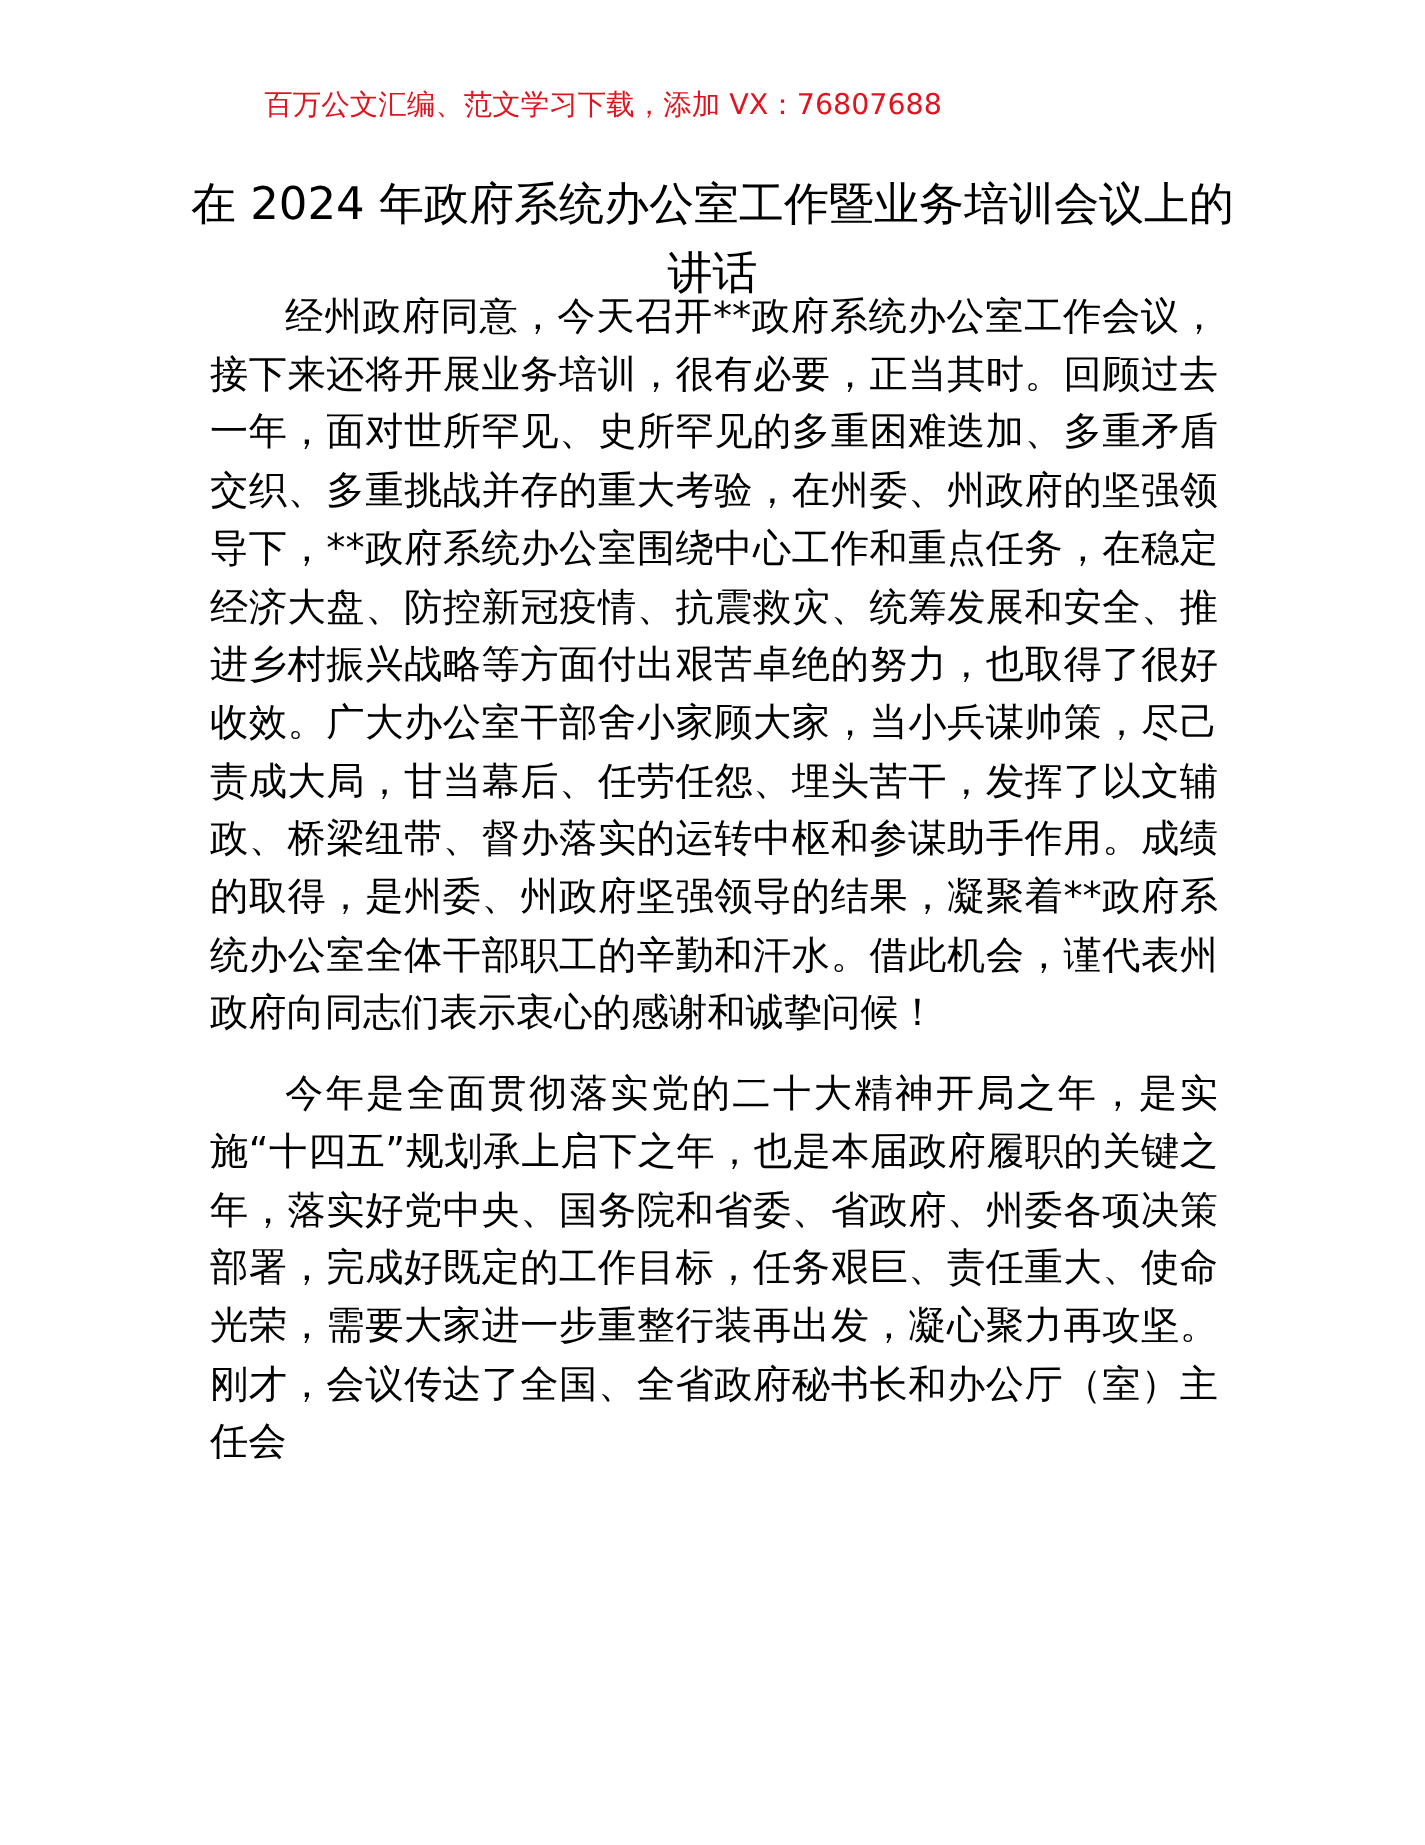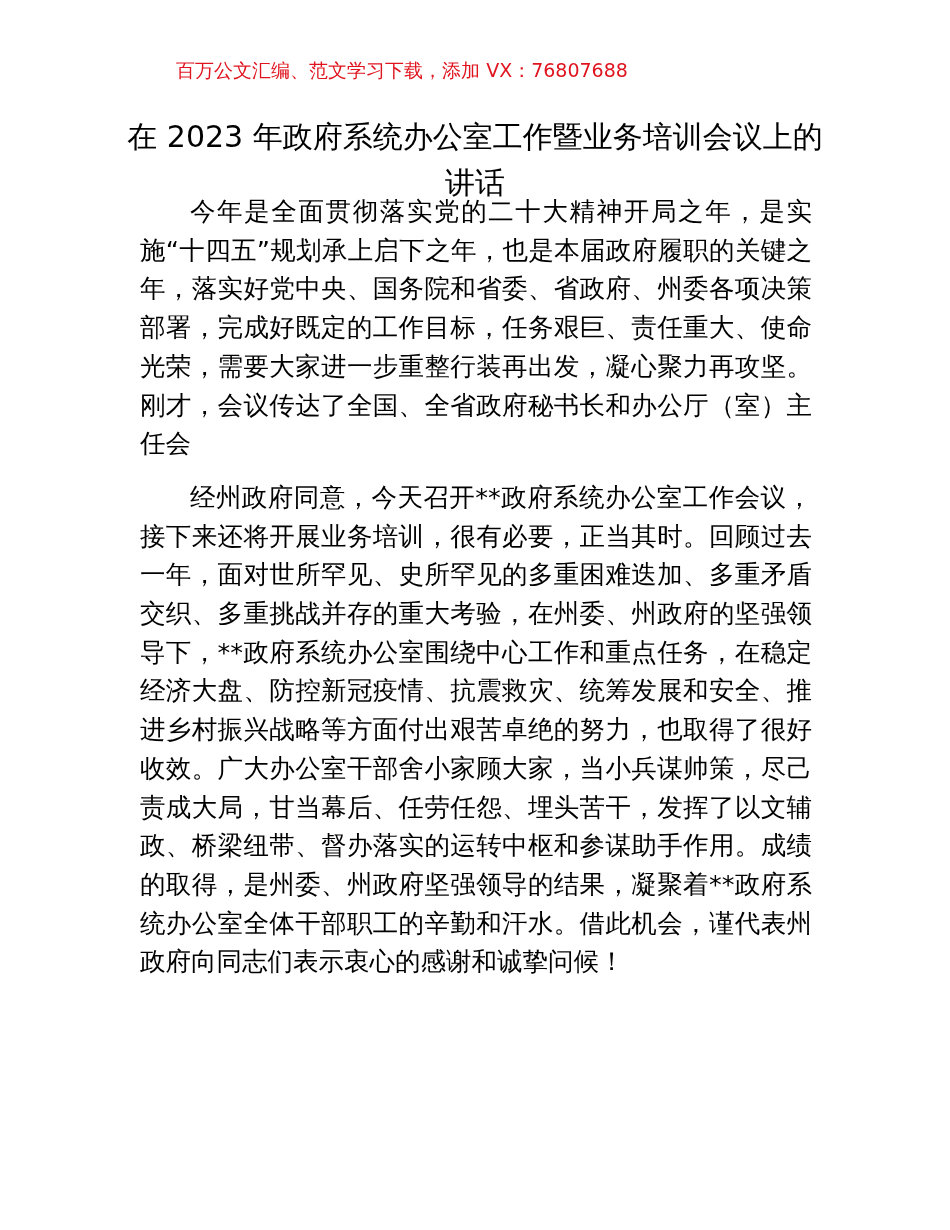--- a/index.html
+++ b/index.html
@@ -57,18 +57,18 @@
     .para {
       text-indent: 50px;
       margin-bottom: 15px !important;
     }
   </style>
 </head>
 <body>
 
 <div class="watermark">百万公文汇编、范文学习下载，添加 VX：76807688</div>
 
-<h1 class="title" style="margin:0;font-weight:normal;">在 2023 年政府系统办公室工作暨业务培训会议上的讲话</h1>
+<h1 class="title" style="margin:0;font-weight:normal;">在 2024 年政府系统办公室工作暨业务培训会议上的讲话</h1>
 
 <div class="body-text">
+  <p class="para">经州政府同意，今天召开**政府系统办公室工作会议，接下来还将开展业务培训，很有必要，正当其时。回顾过去一年，面对世所罕见、史所罕见的多重困难迭加、多重矛盾交织、多重挑战并存的重大考验，在州委、州政府的坚强领导下，**政府系统办公室围绕中心工作和重点任务，在稳定经济大盘、防控新冠疫情、抗震救灾、统筹发展和安全、推进乡村振兴战略等方面付出艰苦卓绝的努力，也取得了很好收效。广大办公室干部舍小家顾大家，当小兵谋帅策，尽己责成大局，甘当幕后、任劳任怨、埋头苦干，发挥了以文辅政、桥梁纽带、督办落实的运转中枢和参谋助手作用。成绩的取得，是州委、州政府坚强领导的结果，凝聚着**政府系统办公室全体干部职工的辛勤和汗水。借此机会，谨代表州政府向同志们表示衷心的感谢和诚挚问候！</p>
   <p class="para">今年是全面贯彻落实党的二十大精神开局之年，是实施“十四五”规划承上启下之年，也是本届政府履职的关键之年，落实好党中央、国务院和省委、省政府、州委各项决策部署，完成好既定的工作目标，任务艰巨、责任重大、使命光荣，需要大家进一步重整行装再出发，凝心聚力再攻坚。刚才，会议传达了全国、全省政府秘书长和办公厅（室）主任会</p>
-  <p class="para">经州政府同意，今天召开**政府系统办公室工作会议，接下来还将开展业务培训，很有必要，正当其时。回顾过去一年，面对世所罕见、史所罕见的多重困难迭加、多重矛盾交织、多重挑战并存的重大考验，在州委、州政府的坚强领导下，**政府系统办公室围绕中心工作和重点任务，在稳定经济大盘、防控新冠疫情、抗震救灾、统筹发展和安全、推进乡村振兴战略等方面付出艰苦卓绝的努力，也取得了很好收效。广大办公室干部舍小家顾大家，当小兵谋帅策，尽己责成大局，甘当幕后、任劳任怨、埋头苦干，发挥了以文辅政、桥梁纽带、督办落实的运转中枢和参谋助手作用。成绩的取得，是州委、州政府坚强领导的结果，凝聚着**政府系统办公室全体干部职工的辛勤和汗水。借此机会，谨代表州政府向同志们表示衷心的感谢和诚挚问候！</p>
 </div>
 
 </body></html>

